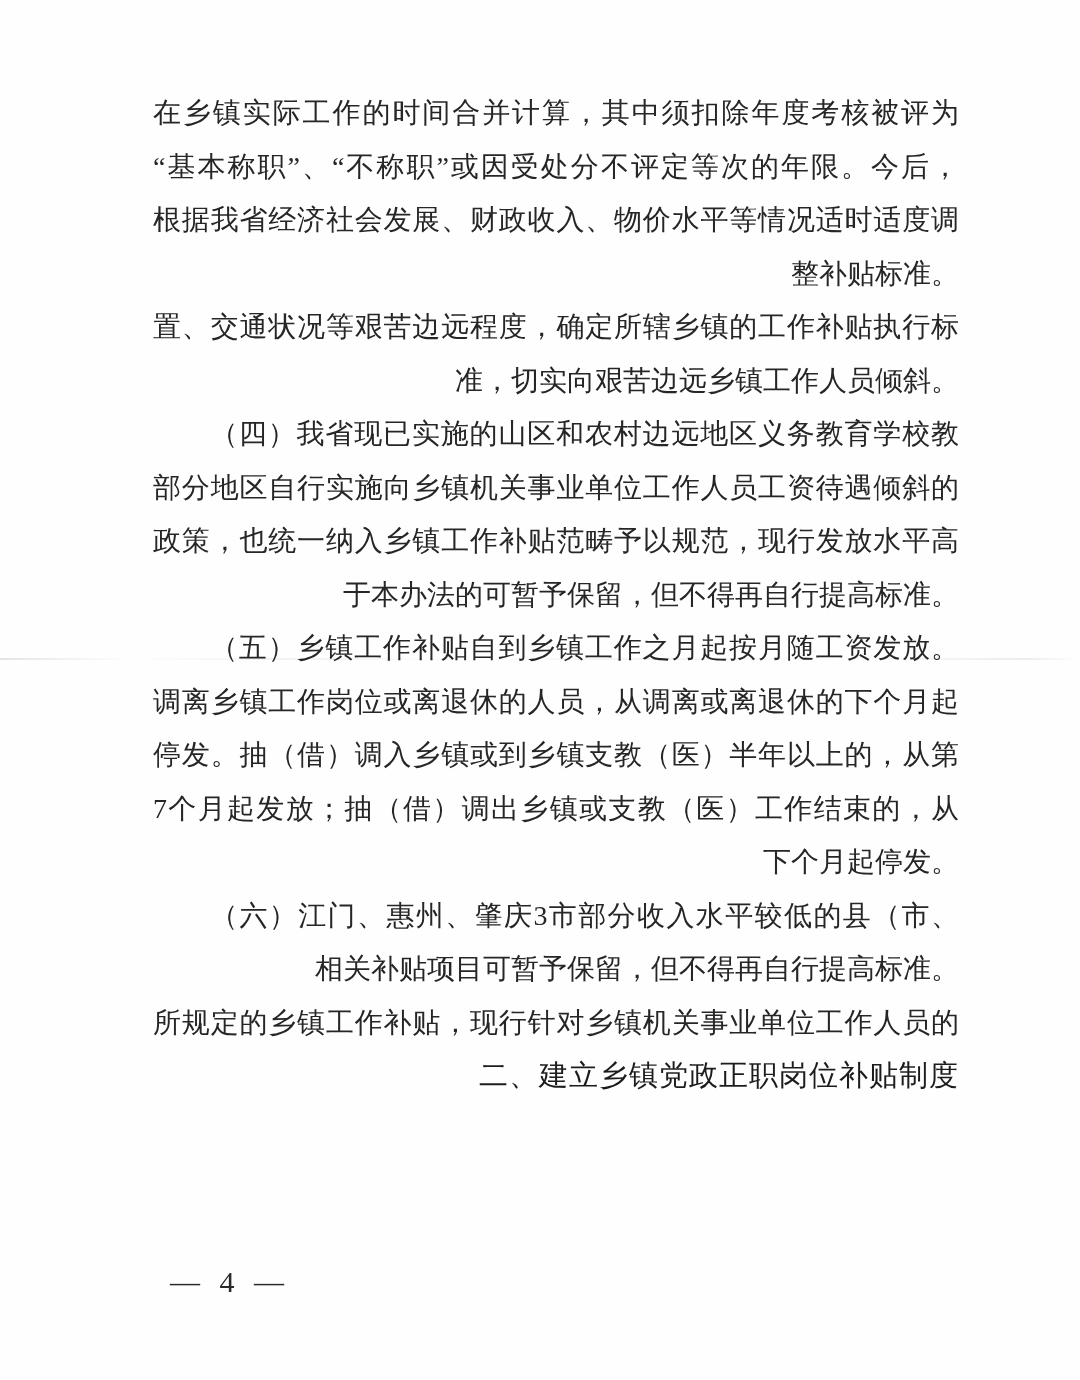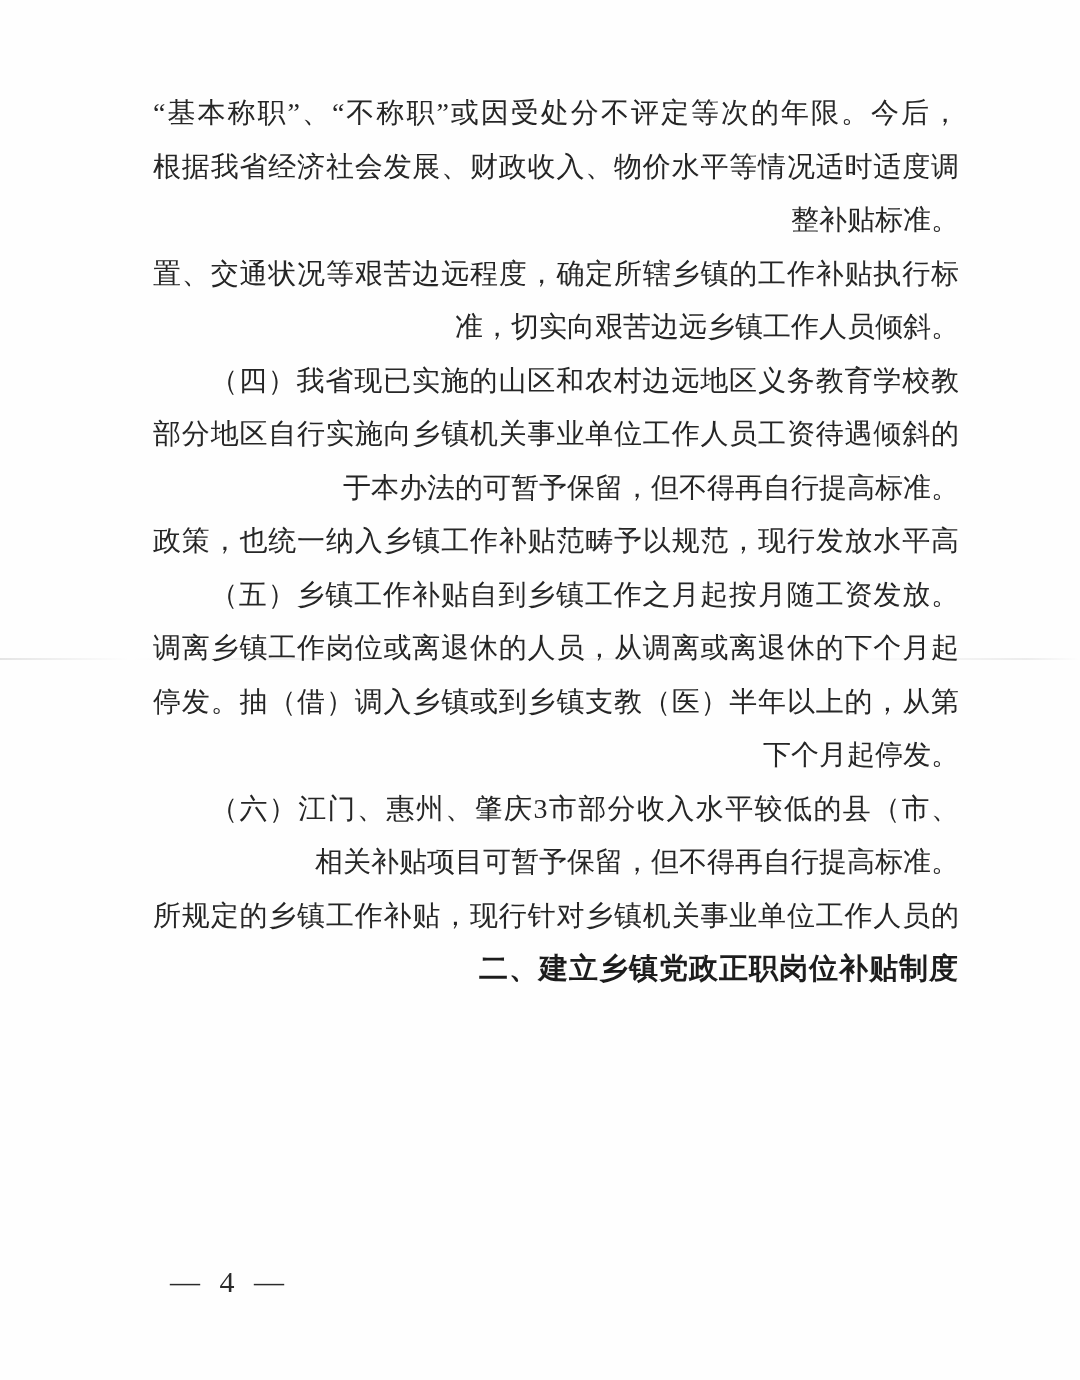--- a/index.html
+++ b/index.html
@@ -33,21 +33,21 @@
     white-space: normal;
     text-align: justify;
     text-align-last: justify;
     text-justify: inter-character;
   }
   .line.indent {
     padding-left: 57px;
   }
   .line.heading {
     font-family: "Liberation Sans", "DejaVu Sans", sans-serif;
-    font-weight: 700;
+    font-weight: 400;
     font-size: 29px;
     color: #1c1c1c;
     letter-spacing: 1px;
   }
   .pagenum {
     position: absolute;
     left: 170px;
     top: 1258px;
     height: 48px;
     line-height: 48px;
@@ -67,32 +67,34 @@
       rgba(0,0,0,0.05) 60%, rgba(0,0,0,0.00) 78%,
       rgba(0,0,0,0.07) 95%, rgba(0,0,0,0.00) 100%);
     pointer-events: none;
   }
 </style>
 </head>
 <body>
 
 <div class="page">
   <div class="text-block">
+    <div class="line just">在乡镇实际工作的时间合并计算，其中须扣除年度考核被评为</div>
     <div class="line just">“基本称职”、“不称职”或因受处分不评定等次的年限。今后，</div>
     <div class="line just">根据我省经济社会发展、财政收入、物价水平等情况适时适度调</div>
     <div class="line">整补贴标准。</div>
     <div class="line just">置、交通状况等艰苦边远程度，确定所辖乡镇的工作补贴执行标</div>
     <div class="line">准，切实向艰苦边远乡镇工作人员倾斜。</div>
     <div class="line just indent">（四）我省现已实施的山区和农村边远地区义务教育学校教</div>
     <div class="line just">部分地区自行实施向乡镇机关事业单位工作人员工资待遇倾斜的</div>
+    <div class="line just">政策，也统一纳入乡镇工作补贴范畴予以规范，现行发放水平高</div>
     <div class="line">于本办法的可暂予保留，但不得再自行提高标准。</div>
-    <div class="line just">政策，也统一纳入乡镇工作补贴范畴予以规范，现行发放水平高</div>
     <div class="line just indent">（五）乡镇工作补贴自到乡镇工作之月起按月随工资发放。</div>
     <div class="line just">调离乡镇工作岗位或离退休的人员，从调离或离退休的下个月起</div>
     <div class="line just">停发。抽（借）调入乡镇或到乡镇支教（医）半年以上的，从第</div>
+    <div class="line just">7个月起发放；抽（借）调出乡镇或支教（医）工作结束的，从</div>
     <div class="line">下个月起停发。</div>
     <div class="line just indent">（六）江门、惠州、肇庆3市部分收入水平较低的县（市、</div>
     <div class="line">相关补贴项目可暂予保留，但不得再自行提高标准。</div>
     <div class="line just">所规定的乡镇工作补贴，现行针对乡镇机关事业单位工作人员的</div>
     <div class="line heading indent">二、建立乡镇党政正职岗位补贴制度</div>
   </div>
 
   <div class="pagenum">— 4 —</div>
 
   <div class="scan-streak"></div>

